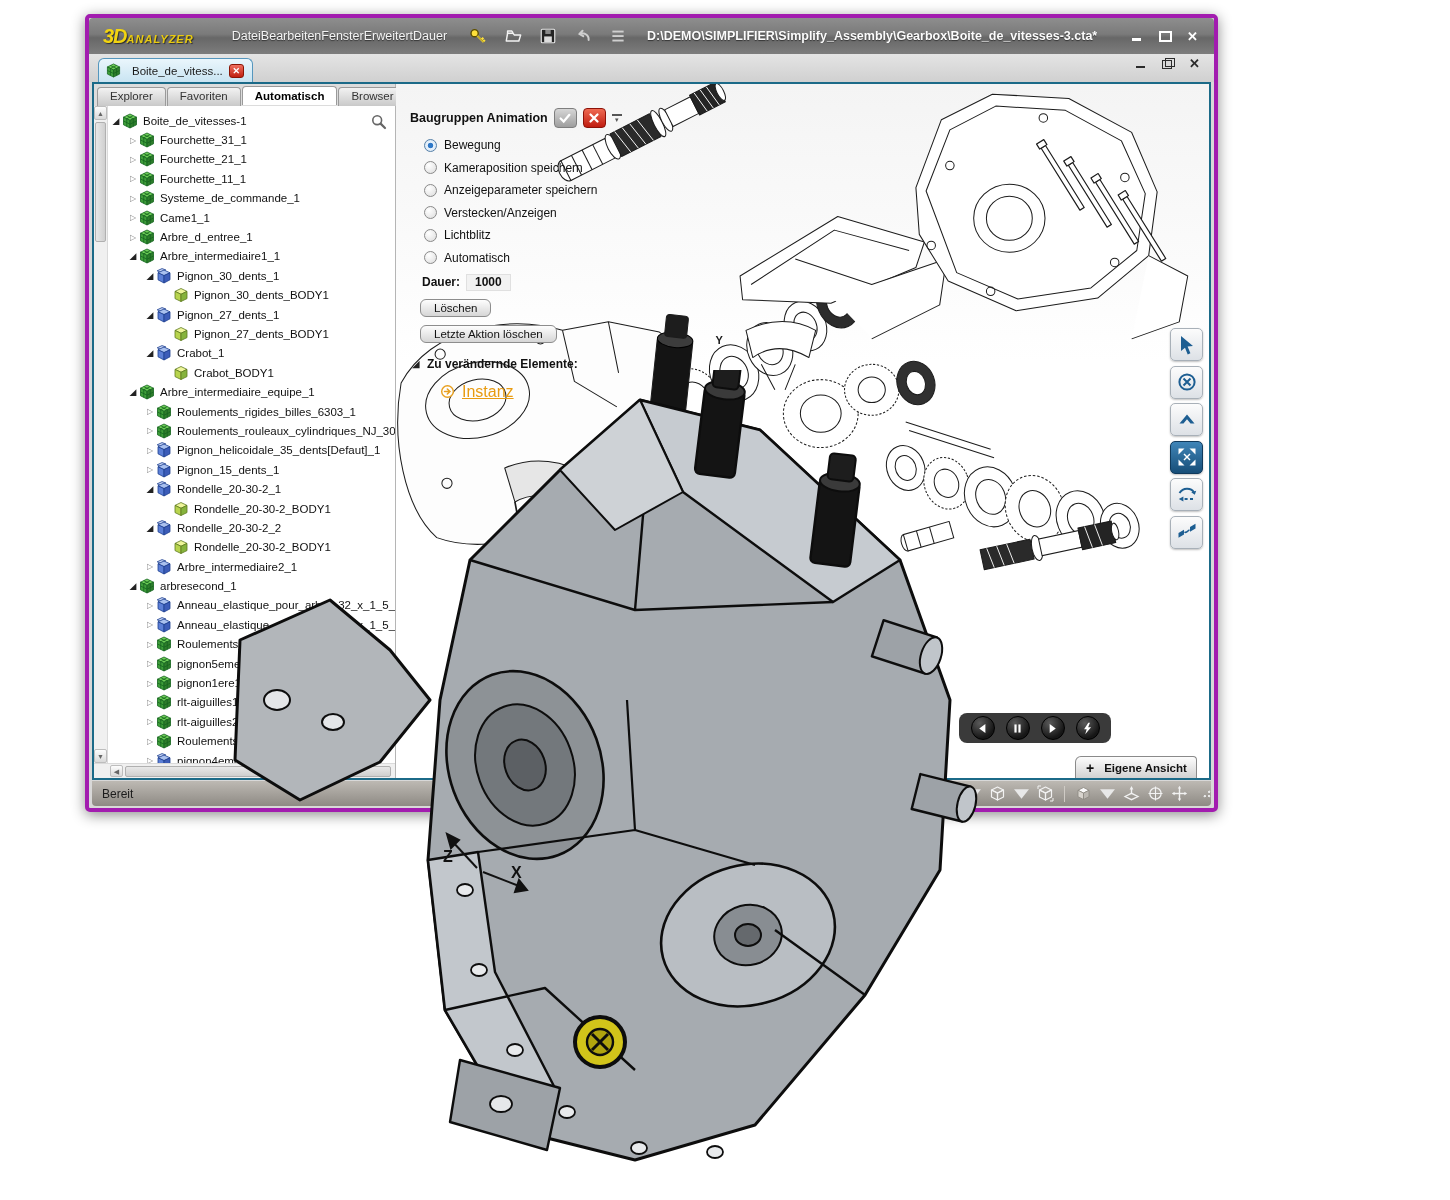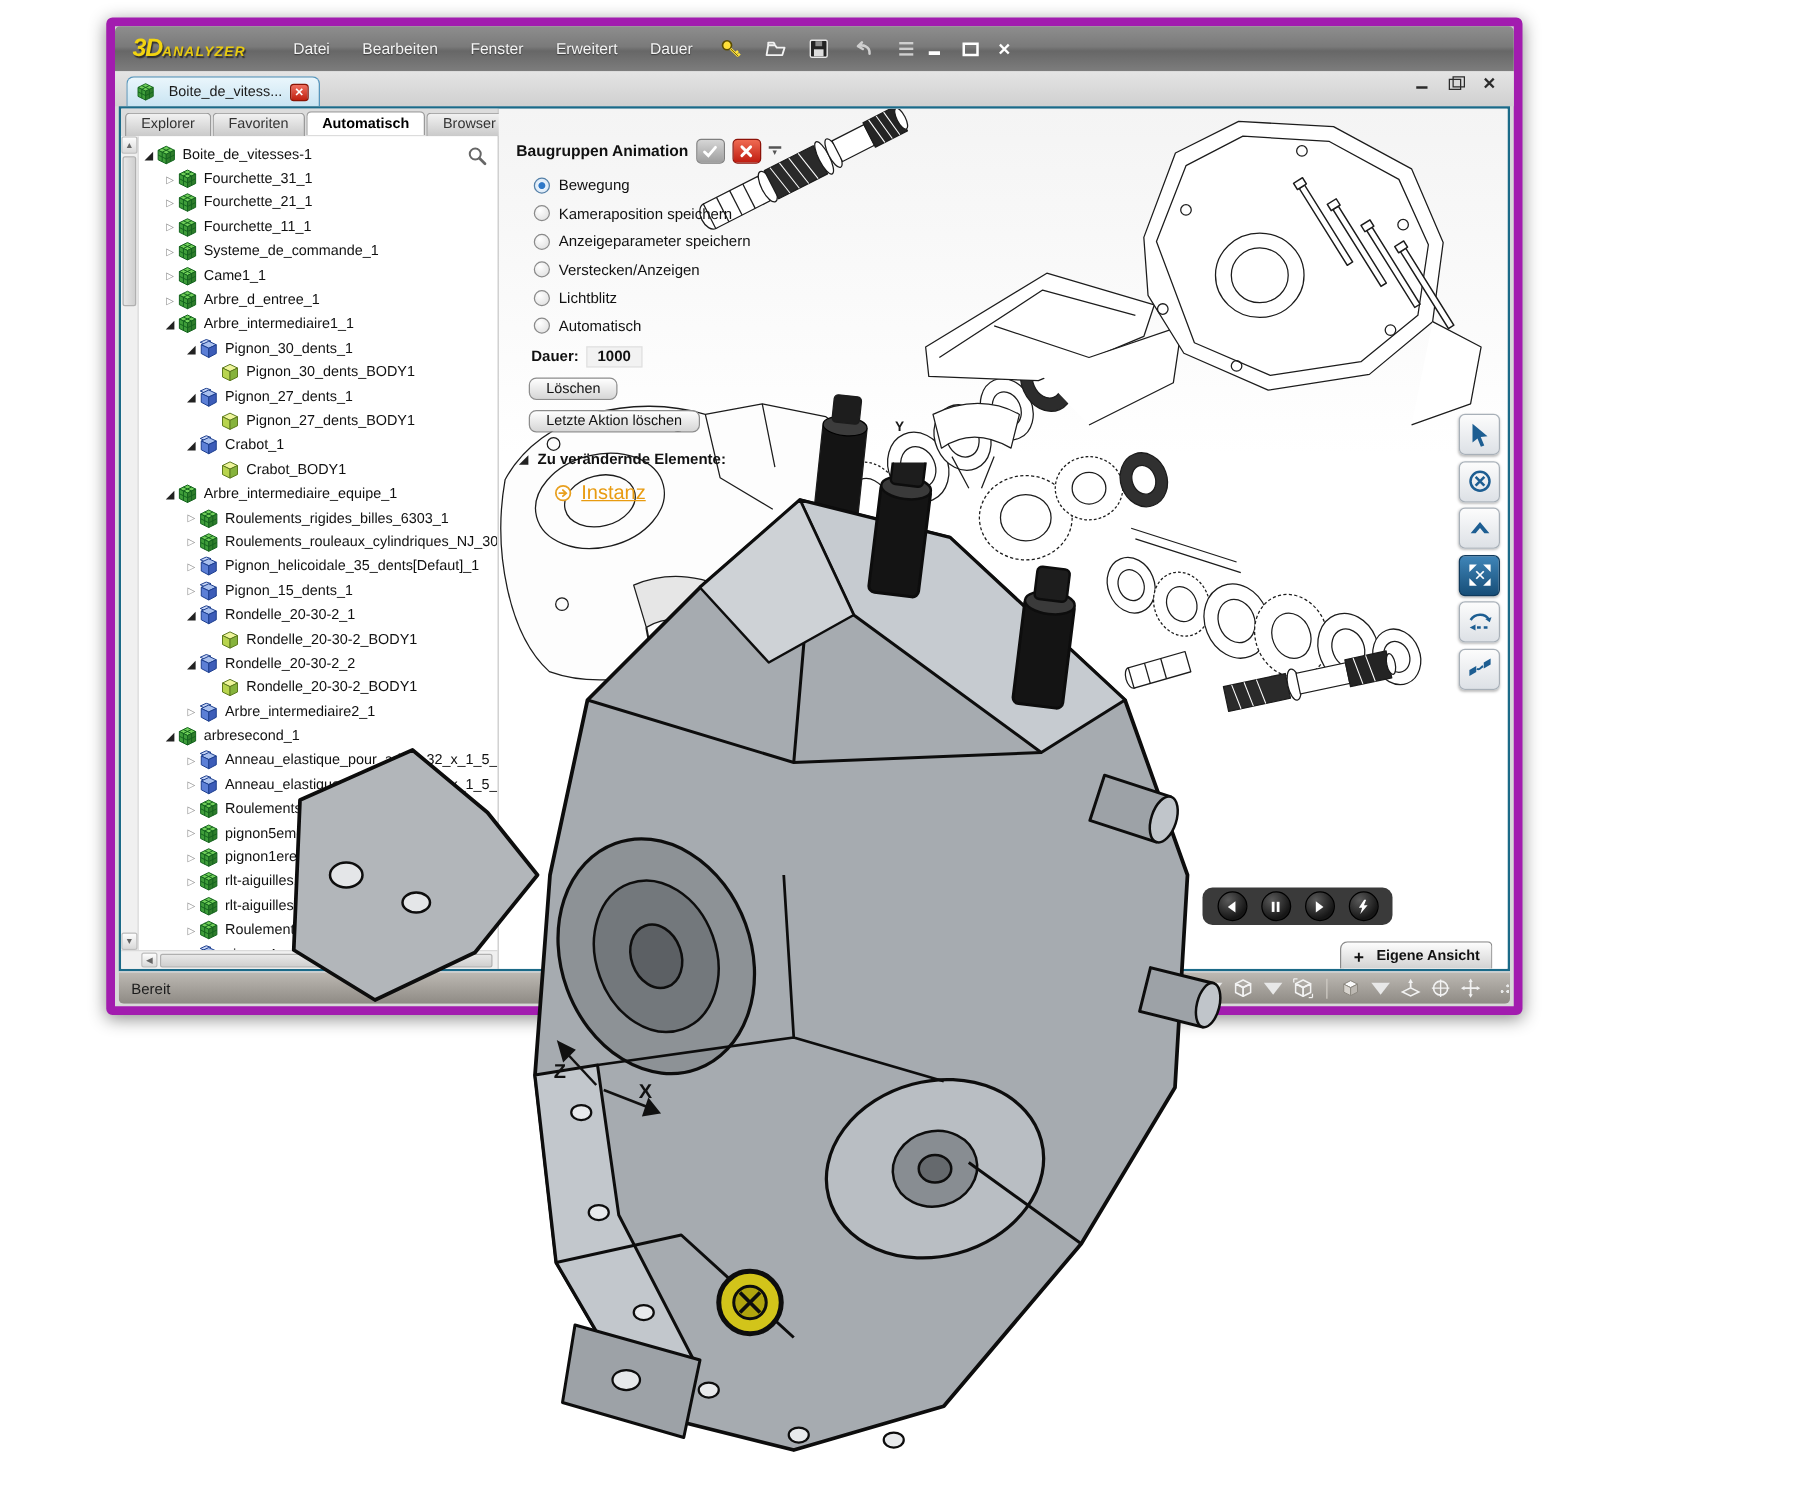--- a/index.html
+++ b/index.html
@@ -1,32 +1,32 @@
 <!DOCTYPE html>
 <html><head>
 <meta charset="utf-8">
 <style>
   * { margin:0; padding:0; box-sizing:border-box; }
   html,body { width:1450px; height:1200px; background:#ffffff; overflow:hidden;
               font-family:"Liberation Sans", sans-serif; }
 
   
   .app-window { position:absolute; left:85px; top:14px; width:1133px; height:798px;
-    background:#d8d8d8; border:7px solid #a21caf; border-radius:5px;
+    background:#d8d8d8; border:4px solid #a21caf; border-radius:5px;
     box-shadow:0 3px 14px rgba(0,0,0,.45); }
 
   
   .titlebar { position:absolute; left:0; top:0; right:0; height:36px;
     background:linear-gradient(#8e8e8e,#7a7a7a 45%,#676767 55%,#7d7d7d);
     border-radius:4px 4px 0 0; display:flex; align-items:center; color:#fff; }
   .logo { display:flex; align-items:baseline; margin-left:14px; font-style:italic; font-weight:bold;
     text-shadow:1px 1px 1px rgba(0,0,0,.6); white-space:nowrap; }
   .logo-3d { color:#f2d410; font-size:20px; letter-spacing:-1px; }
   .logo-an { color:#e8ca10; font-size:11px; letter-spacing:1px; }
-  .menus { display:flex; gap:26px; margin-left:38px; font-size:12.5px; color:#f4f4f4; }
+  .menus { display:flex; margin-left:38px; font-size:12.5px; color:#f4f4f4; }
   .menu-item { cursor:default; text-shadow:0 1px 1px rgba(0,0,0,.5); }
   .quick-icons { display:flex; gap:17px; margin-left:22px; align-items:center; }
   .qi { width:18px; height:18px; }
   .doc-path { margin-left:20px; font-size:12.5px; font-weight:bold; color:#fcfcfc;
     text-shadow:0 1px 1px rgba(0,0,0,.5); white-space:nowrap; overflow:hidden; flex:1; }
   .win-controls { display:flex; gap:15px; margin:0 14px 0 8px; align-items:center; }
   .wc { width:13px; height:11px; position:relative; cursor:default; }
   .wc-min::after { content:""; position:absolute; left:1px; bottom:1px; width:9px; height:2.5px; background:#fff; }
   .wc-max::after { content:""; position:absolute; inset:0; border:2px solid #fff; }
   .wc-close { font-size:13px; line-height:11px; color:#fff; font-weight:bold; }
@@ -385,20 +385,21 @@
         <svg class="qi">
           <use href="#i-save"></use>
         </svg>
         <svg class="qi">
           <use href="#i-undo"></use>
         </svg>
         <svg class="qi">
           <use href="#i-list"></use>
         </svg>
       </div>
+    <div class="doc-path">D:\DEMO\SIMPLIFIER\Simplify_Assembly\Gearbox\Boite_de_vitesses-3.cta*</div>
     <div class="win-controls">
       <div class="wc wc-min"></div>
       <div class="wc wc-max"></div>
       <div class="wc wc-close">✕</div>
     </div>
   </div>
 
   <div class="doc-tabbar">
     <div class="doc-tab">
       <svg class="ti">

